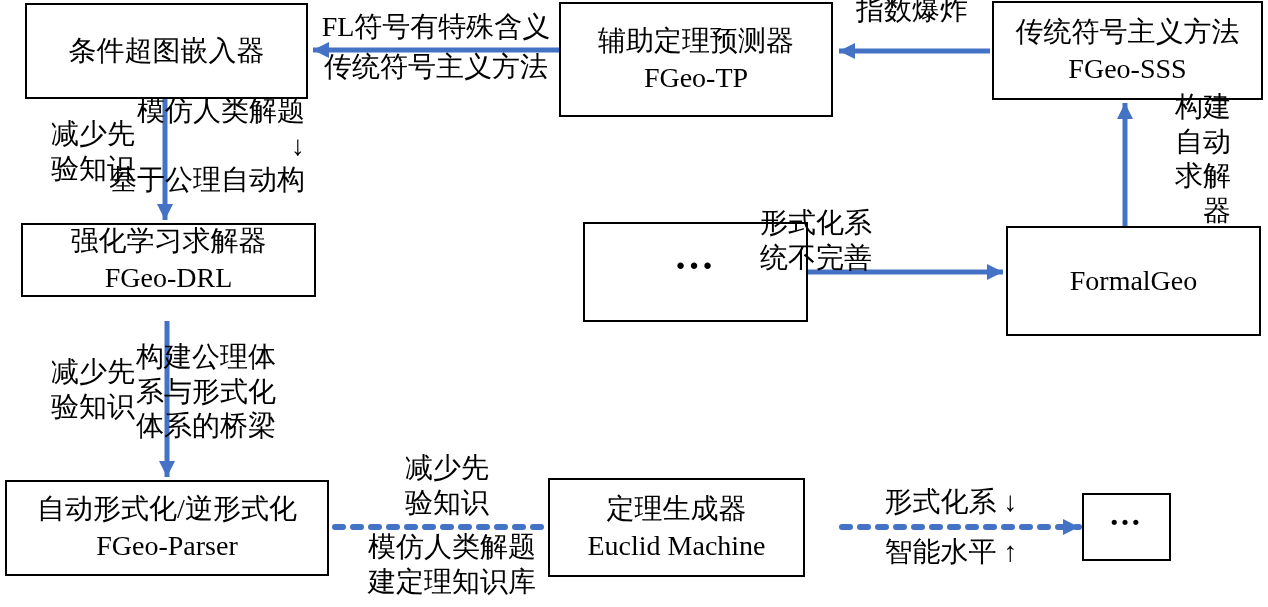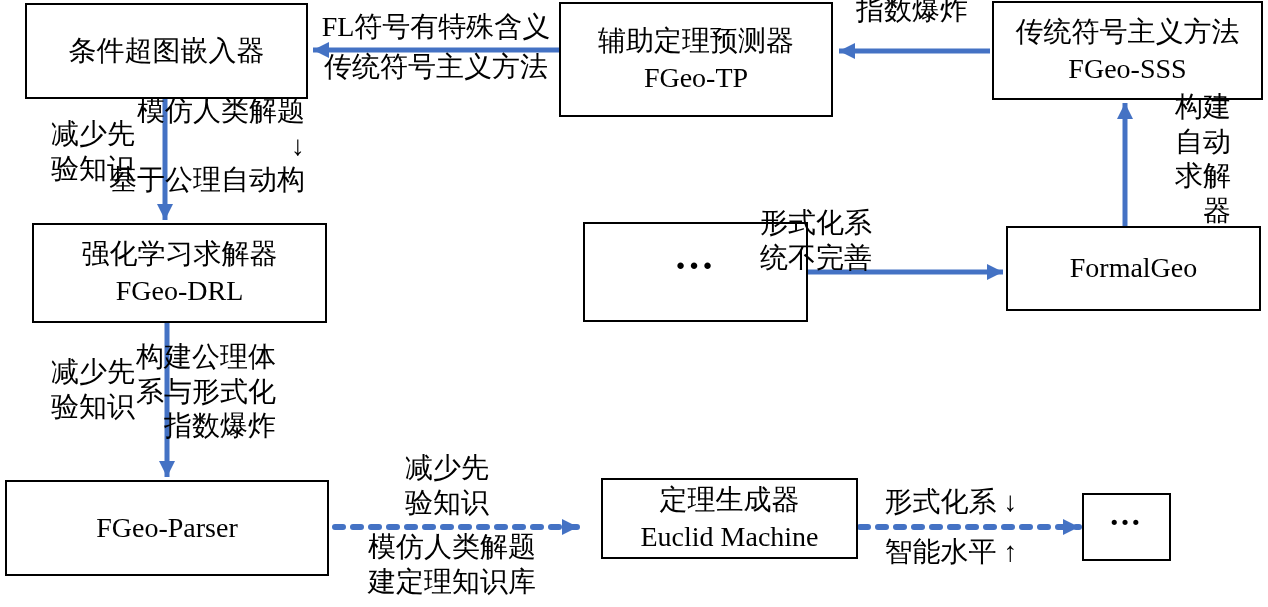--- a/index.html
+++ b/index.html
@@ -70,38 +70,39 @@
   <div class="node" style="left:559px;top:2px;width:274px;height:115px">
     <div>辅助定理预测器</div>
     <div>FGeo-TP</div>
   </div>
 
   <div class="node" style="left:992px;top:1px;width:271px;height:99px">
     <div>传统符号主义方法</div>
     <div>FGeo-SSS</div>
   </div>
 
-  <div class="node" style="left:32px;top:223px;width:295px;height:100px">
+  <div class="node" style="left:21px;top:223px;width:295px;height:74px">
     <div>强化学习求解器</div>
     <div>FGeo-DRL</div>
   </div>
 
   <div class="node" style="left:583px;top:222px;width:225px;height:100px">
     <div class="ellipsis-text">…</div>
   </div>
 
-  <div class="node" style="left:1006px;top:226px;width:255px;height:85px">
+  <div class="node" style="left:1006px;top:226px;width:255px;height:110px">
     <div>FormalGeo</div>
   </div>
 
   <div class="node" style="left:5px;top:480px;width:324px;height:96px">
+    <div>自动形式化/逆形式化</div>
     <div>FGeo-Parser</div>
   </div>
 
-  <div class="node" style="left:601px;top:478px;width:257px;height:81px">
+  <div class="node" style="left:548px;top:478px;width:257px;height:99px">
     <div>定理生成器</div>
     <div>Euclid Machine</div>
   </div>
 
   <div class="node thin" style="left:1082px;top:493px;width:89px;height:68px">
     <div class="ellipsis-text small">…</div>
   </div>
 
   <div class="lbl" style="left:436px;top:27px">FL符号有特殊含义</div>
   <div class="lbl" style="left:436px;top:67px">传统符号主义方法</div>
@@ -111,21 +112,21 @@
   <div class="lbl" style="left:93px;top:152px">减少先
 验知识</div>
   <div class="lbl" style="left:207px;top:146px">模仿人类解题
 ↓
 基于公理自动构</div>
 
   <div class="lbl" style="left:93px;top:390px">减少先
 验知识</div>
   <div class="lbl" style="left:206px;top:392px">构建公理体
 系与形式化
-指数爆炸</div>
+体系的桥梁</div>
 
   <div class="lbl" style="left:816px;top:241px">形式化系
 统不完善</div>
 
   <div class="lbl" style="left:1194px;top:159px">构建自动
 求解器</div>
 
   <div class="lbl" style="left:447px;top:486px">减少先
 验知识</div>
   <div class="lbl" style="left:452px;top:565px">模仿人类解题

